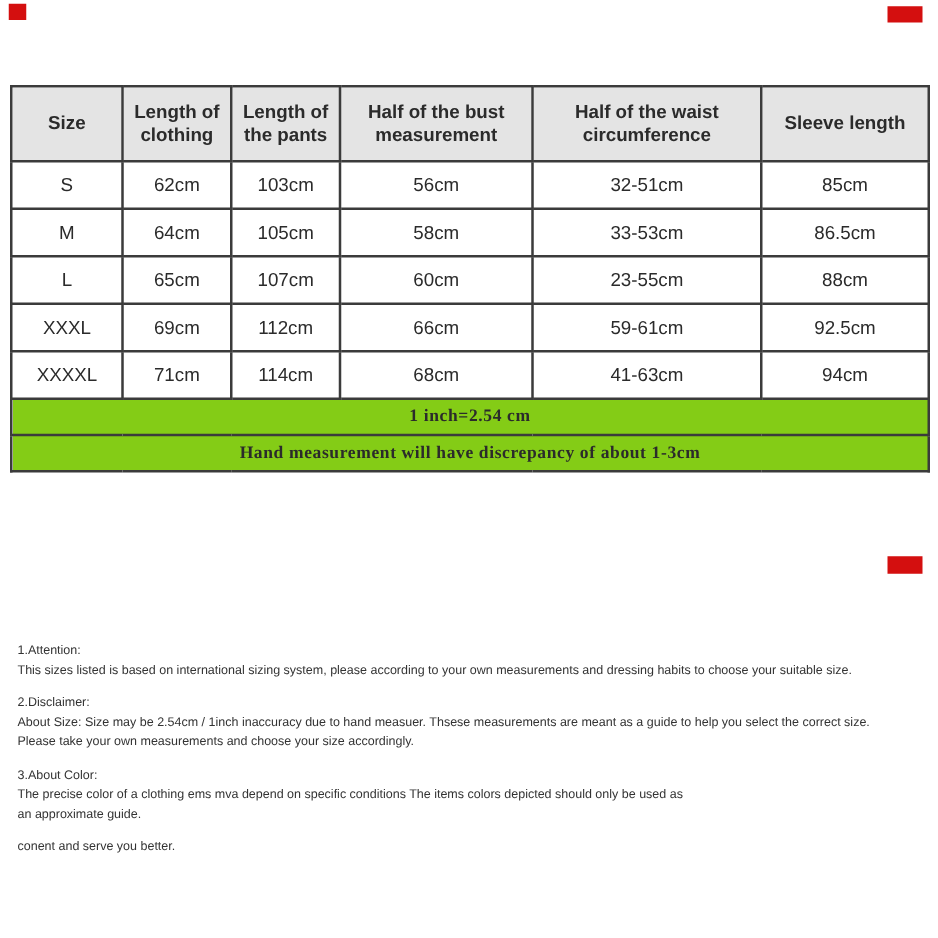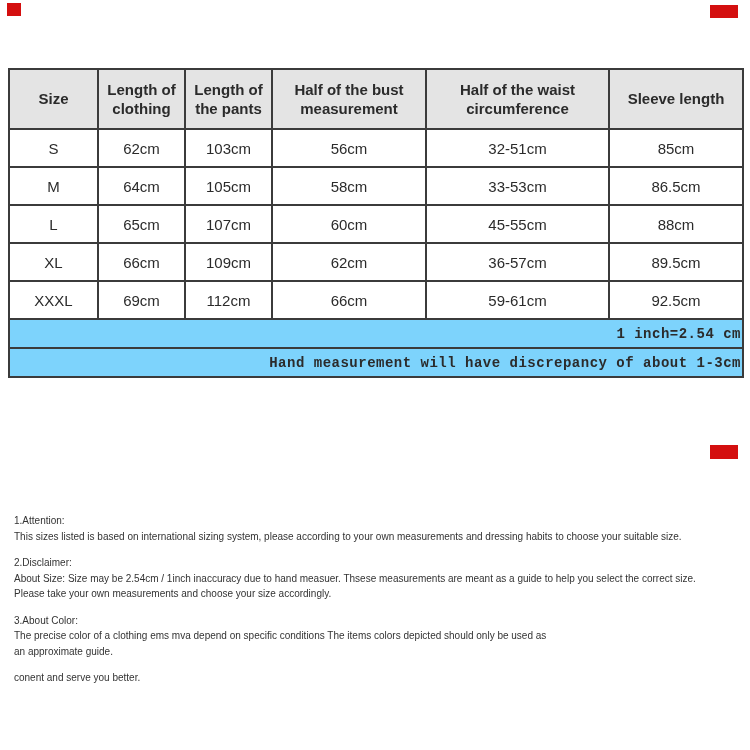--- a/index.html
+++ b/index.html
@@ -34,27 +34,26 @@
     height: 58px;
     line-height: 1.3;
     padding: 0 8px;
   }
   .size-table td.cell {
     font-size: 15px;
     height: 34px;
     background: #ffffff;
   }
   .size-table tr.mono-row td {
-    font-family: Liberation Mono, monospace;
+    font-family: Liberation Serif, serif;
     font-weight: 700;
     font-size: 14px;
     letter-spacing: 0.5px;
     height: 25px;
-    background: #7dd3fc;
-    text-align: right;
+    background: #84cc16;
   }
   col.c1 { width: 89px; }
   col.c2 { width: 87px; }
   col.c3 { width: 87px; }
   col.c4 { width: 154px; }
   col.c5 { width: 183px; }
   col.c6 { width: 134px; }
 
   
   .notes {
@@ -115,38 +114,38 @@
         <td class="cell">105cm</td>
         <td class="cell">58cm</td>
         <td class="cell">33-53cm</td>
         <td class="cell">86.5cm</td>
       </tr>
       <tr>
         <td class="cell">L</td>
         <td class="cell">65cm</td>
         <td class="cell">107cm</td>
         <td class="cell">60cm</td>
-        <td class="cell">45-55cm</td>
+        <td class="cell">23-55cm</td>
         <td class="cell">88cm</td>
-      </tr>
-      <tr>
-        <td class="cell">XL</td>
-        <td class="cell">66cm</td>
-        <td class="cell">109cm</td>
-        <td class="cell">62cm</td>
-        <td class="cell">36-57cm</td>
-        <td class="cell">89.5cm</td>
       </tr>
       <tr>
         <td class="cell">XXXL</td>
         <td class="cell">69cm</td>
         <td class="cell">112cm</td>
         <td class="cell">66cm</td>
         <td class="cell">59-61cm</td>
         <td class="cell">92.5cm</td>
+      </tr>
+      <tr>
+        <td class="cell">XXXXL</td>
+        <td class="cell">71cm</td>
+        <td class="cell">114cm</td>
+        <td class="cell">68cm</td>
+        <td class="cell">41-63cm</td>
+        <td class="cell">94cm</td>
       </tr>
       <tr class="mono-row">
         <td colspan="6">1 inch=2.54 cm</td>
       </tr>
       <tr class="mono-row">
         <td colspan="6">Hand measurement will have discrepancy of about 1-3cm</td>
       </tr>
     </tbody>
 </table>
 

